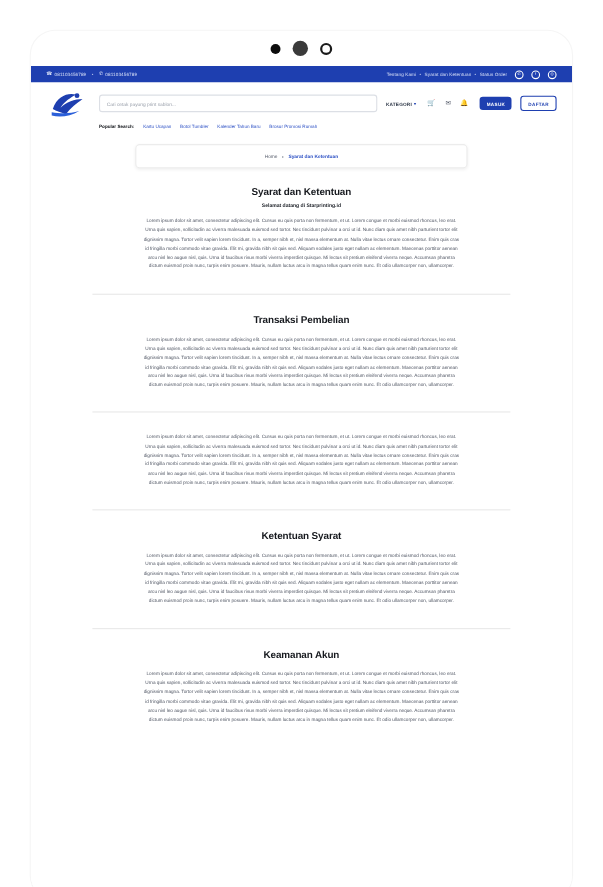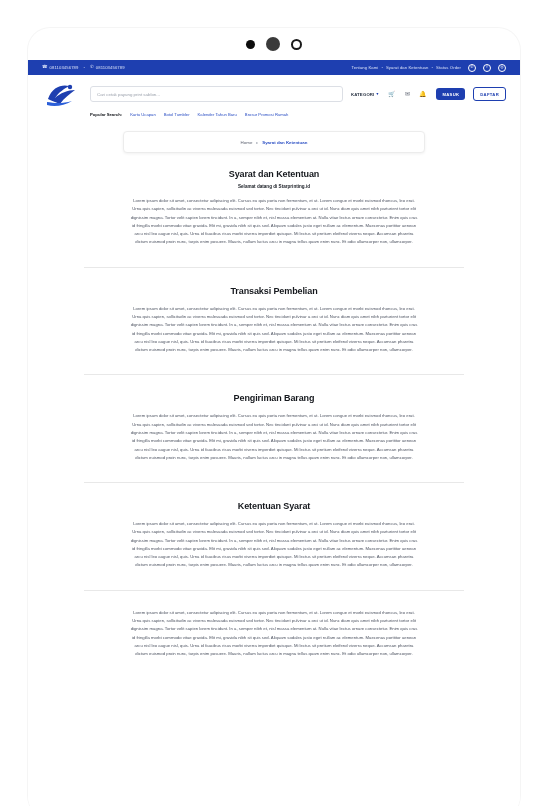--- a/index.html
+++ b/index.html
@@ -258,34 +258,34 @@
       <div class="divider"></div>
 
       <div class="section">
         <div class="sec-title">Transaksi Pembelian</div>
         <div class="sec-body">Lorem ipsum dolor sit amet, consectetur adipiscing elit. Cursus eu quis porta non fermentum, et ut. Lorem congue et morbi euismod rhoncus, leo erat. Urna quis sapien, sollicitudin ac viverra malesuada euismod sed tortor. Nec tincidunt pulvinar a orci ut id. Nunc diam quis amet nibh parturient tortor elit dignissim magna. Tortor velit sapien lorem tincidunt. In a, semper nibh et, nisl massa elementum at. Nulla vitae lectus ornare consectetur. Enim quis cras id fringilla morbi commodo vitae gravida. Elit mi, gravida nibh sit quis sed. Aliquam sodales justo eget nullam ac elementum. Maecenas porttitor aenean arcu nisl leo augue nisl, quis. Urna id faucibus risus morbi viverra imperdiet quisque. Mi lectus sit pretium eleifend viverra neque. Accumsan pharetra dictum euismod proin nunc, turpis enim posuere. Mauris, nullam luctus arcu in magna tellus quam enim nunc. Et odio ullamcorper non, ullamcorper.</div>
       </div>
 
       <div class="divider"></div>
 
       <div class="section">
-        <div class="sec-title">Pengiriman Barang</div>
         <div class="sec-body">Lorem ipsum dolor sit amet, consectetur adipiscing elit. Cursus eu quis porta non fermentum, et ut. Lorem congue et morbi euismod rhoncus, leo erat. Urna quis sapien, sollicitudin ac viverra malesuada euismod sed tortor. Nec tincidunt pulvinar a orci ut id. Nunc diam quis amet nibh parturient tortor elit dignissim magna. Tortor velit sapien lorem tincidunt. In a, semper nibh et, nisl massa elementum at. Nulla vitae lectus ornare consectetur. Enim quis cras id fringilla morbi commodo vitae gravida. Elit mi, gravida nibh sit quis sed. Aliquam sodales justo eget nullam ac elementum. Maecenas porttitor aenean arcu nisl leo augue nisl, quis. Urna id faucibus risus morbi viverra imperdiet quisque. Mi lectus sit pretium eleifend viverra neque. Accumsan pharetra dictum euismod proin nunc, turpis enim posuere. Mauris, nullam luctus arcu in magna tellus quam enim nunc. Et odio ullamcorper non, ullamcorper.</div>
       </div>
 
       <div class="divider"></div>
 
       <div class="section">
         <div class="sec-title">Ketentuan Syarat</div>
         <div class="sec-body">Lorem ipsum dolor sit amet, consectetur adipiscing elit. Cursus eu quis porta non fermentum, et ut. Lorem congue et morbi euismod rhoncus, leo erat. Urna quis sapien, sollicitudin ac viverra malesuada euismod sed tortor. Nec tincidunt pulvinar a orci ut id. Nunc diam quis amet nibh parturient tortor elit dignissim magna. Tortor velit sapien lorem tincidunt. In a, semper nibh et, nisl massa elementum at. Nulla vitae lectus ornare consectetur. Enim quis cras id fringilla morbi commodo vitae gravida. Elit mi, gravida nibh sit quis sed. Aliquam sodales justo eget nullam ac elementum. Maecenas porttitor aenean arcu nisl leo augue nisl, quis. Urna id faucibus risus morbi viverra imperdiet quisque. Mi lectus sit pretium eleifend viverra neque. Accumsan pharetra dictum euismod proin nunc, turpis enim posuere. Mauris, nullam luctus arcu in magna tellus quam enim nunc. Et odio ullamcorper non, ullamcorper.</div>
       </div>
 
       <div class="divider"></div>
 
       <div class="section">
+        <div class="sec-title">Keamanan Akun</div>
         <div class="sec-body">Lorem ipsum dolor sit amet, consectetur adipiscing elit. Cursus eu quis porta non fermentum, et ut. Lorem congue et morbi euismod rhoncus, leo erat. Urna quis sapien, sollicitudin ac viverra malesuada euismod sed tortor. Nec tincidunt pulvinar a orci ut id. Nunc diam quis amet nibh parturient tortor elit dignissim magna. Tortor velit sapien lorem tincidunt. In a, semper nibh et, nisl massa elementum at. Nulla vitae lectus ornare consectetur. Enim quis cras id fringilla morbi commodo vitae gravida. Elit mi, gravida nibh sit quis sed. Aliquam sodales justo eget nullam ac elementum. Maecenas porttitor aenean arcu nisl leo augue nisl, quis. Urna id faucibus risus morbi viverra imperdiet quisque. Mi lectus sit pretium eleifend viverra neque. Accumsan pharetra dictum euismod proin nunc, turpis enim posuere. Mauris, nullam luctus arcu in magna tellus quam enim nunc. Et odio ullamcorper non, ullamcorper.</div>
       </div>
 
     </div>
 
     <div id="fade"></div>
   </div>
 </div>
 
 </body></html>

